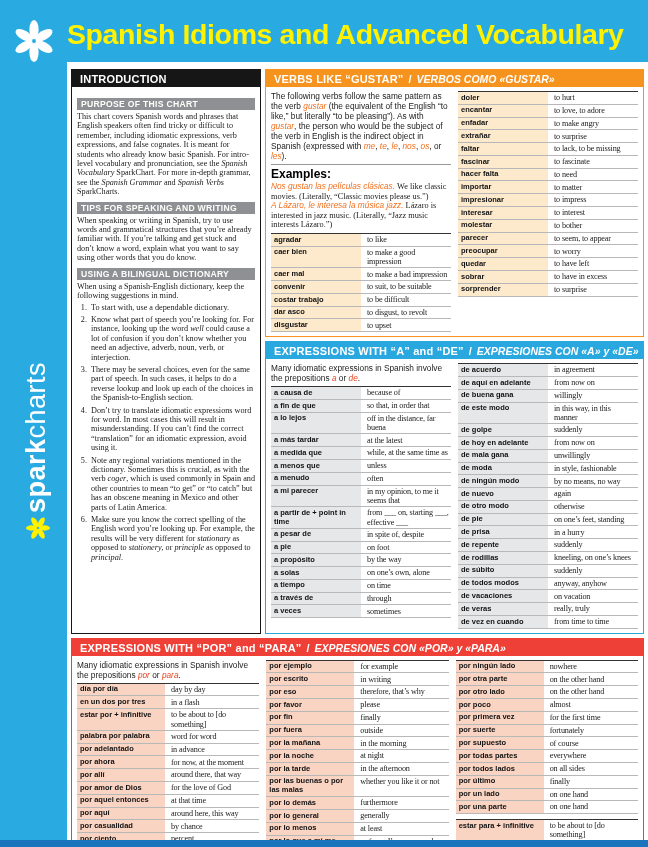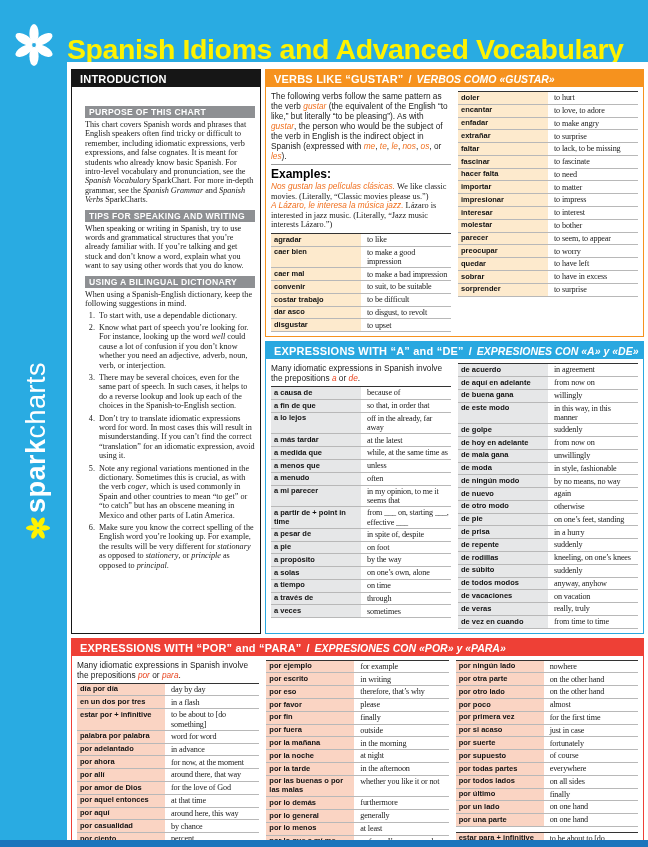--- a/index.html
+++ b/index.html
@@ -1,21 +1,21 @@
 <!DOCTYPE html>
 <html style="--cyan: #29abe2; --yellow: #fff200; --orange: #f6921e; --blue: #29a8e0; --red: #ee4036; --black-bar: #161616; --gray-bar: #8e9093; --peach: #fdeacd; --graytint: #e6e7e8; --pink: #fad4c3; --accent-orange: #f0701f; --accent-red: #e8441f; --line: #b8b8b8; --navy: #1b75bc;"><head>
 <meta charset="utf-8">
 <style>
   html,body{margin:0;padding:0;}
   body{width:648px;height:847px;overflow:hidden;background:var(--cyan,#29abe2);
        font-family:"Liberation Sans",sans-serif;position:relative;}
   .page{position:absolute;inset:0;overflow:hidden;}
 
   
-  .masthead{position:absolute;left:0;top:4px;width:648px;height:62px;display:flex;align-items:flex-end;}
+  .masthead{position:absolute;left:0;top:16px;width:648px;height:62px;display:flex;align-items:flex-start;}
   .mast-logo{width:42px;height:42px;margin:4px 10px 0 13px;flex:0 0 auto;}
   .page-title{font-size:28.5px;font-weight:bold;color:var(--yellow,#fff200);
               letter-spacing:-0.4px;margin:2px 0 0 2px;white-space:nowrap;}
 
   
   .sidebar{position:absolute;left:0;top:62px;width:67px;height:778px;}
   .brand-strip{position:absolute;top:0;left:8px;width:778px;height:56px;
                transform:translateY(778px) rotate(-90deg);transform-origin:0 0;
                display:flex;align-items:center;justify-content:center;}
   .brand-ast{width:24px;height:24px;margin-right:3px;margin-top:4px;}
@@ -39,21 +39,21 @@
   .box-head{display:flex;align-items:baseline;gap:5px;color:#fff;padding:3px 8px 2px;}
   .intro-box .box-head{background:var(--black-bar,#161616);letter-spacing:0.6px;align-items:flex-end;}
   .gustar-box .box-head{background:var(--orange,#f6921e);}
   .ade-box .box-head{background:var(--blue,#29a8e0);}
   .por-box .box-head{background:var(--red,#ee4036);}
   .h-en{font-weight:bold;font-size:11px;letter-spacing:0.2px;white-space:nowrap;}
   .h-sep{font-weight:bold;font-size:11px;}
   .h-es{font-weight:bold;font-style:italic;font-size:10.5px;white-space:nowrap;}
 
   
-  .intro-body{padding:14px 5px 4px;margin-left:8px;}
+  .intro-body{padding:6px 5px 4px;}
   .subhead{background:var(--gray-bar,#8e9093);color:#fff;font-weight:bold;font-size:8.6px;
            letter-spacing:0.3px;padding:1px 4px;margin:5px 0 2px;}
   .serif{font-family:"Liberation Serif",serif;font-size:8.2px;line-height:9.4px;color:#1a1a1a;margin:0;}
   .sans{font-family:"Liberation Sans",sans-serif;font-size:8.3px;line-height:10px;color:#222;margin:0;}
   .dict-list{margin-top:2px;}
   .dict-item{display:flex;gap:4px;margin-bottom:3px;}
   .dict-num{flex:0 0 10px;text-align:right;font-family:"Liberation Serif",serif;font-size:8.2px;line-height:9.4px;color:#1a1a1a;}
   .dict-text{font-family:"Liberation Serif",serif;font-size:8.2px;line-height:9.4px;color:#1a1a1a;}
 
   .seg-i{font-style:italic;}
@@ -326,21 +326,21 @@
                     <span class="en">because of</span>
                   </div>
 
                   <div class="row">
                     <span class="es">a fin de que</span>
                     <span class="en">so that, in order that</span>
                   </div>
 
                   <div class="row">
                     <span class="es">a lo lejos</span>
-                    <span class="en">off in the already, far away</span>
+                    <span class="en">off in the distance, far buena</span>
                   </div>
 
                   <div class="row">
                     <span class="es">a más tardar</span>
                     <span class="en">at the latest</span>
                   </div>
 
                   <div class="row">
                     <span class="es">a medida que</span>
                     <span class="en">while, at the same time as</span>
@@ -680,24 +680,20 @@
               <div class="row">
                 <span class="es">por poco</span>
                 <span class="en">almost</span>
               </div>
 
               <div class="row">
                 <span class="es">por primera vez</span>
                 <span class="en">for the first time</span>
               </div>
 
-              <div class="row">
-                <span class="es">por si acaso</span>
-                <span class="en">just in case</span>
-              </div>
 
               <div class="row">
                 <span class="es">por suerte</span>
                 <span class="en">fortunately</span>
               </div>
 
               <div class="row">
                 <span class="es">por supuesto</span>
                 <span class="en">of course</span>
               </div>

